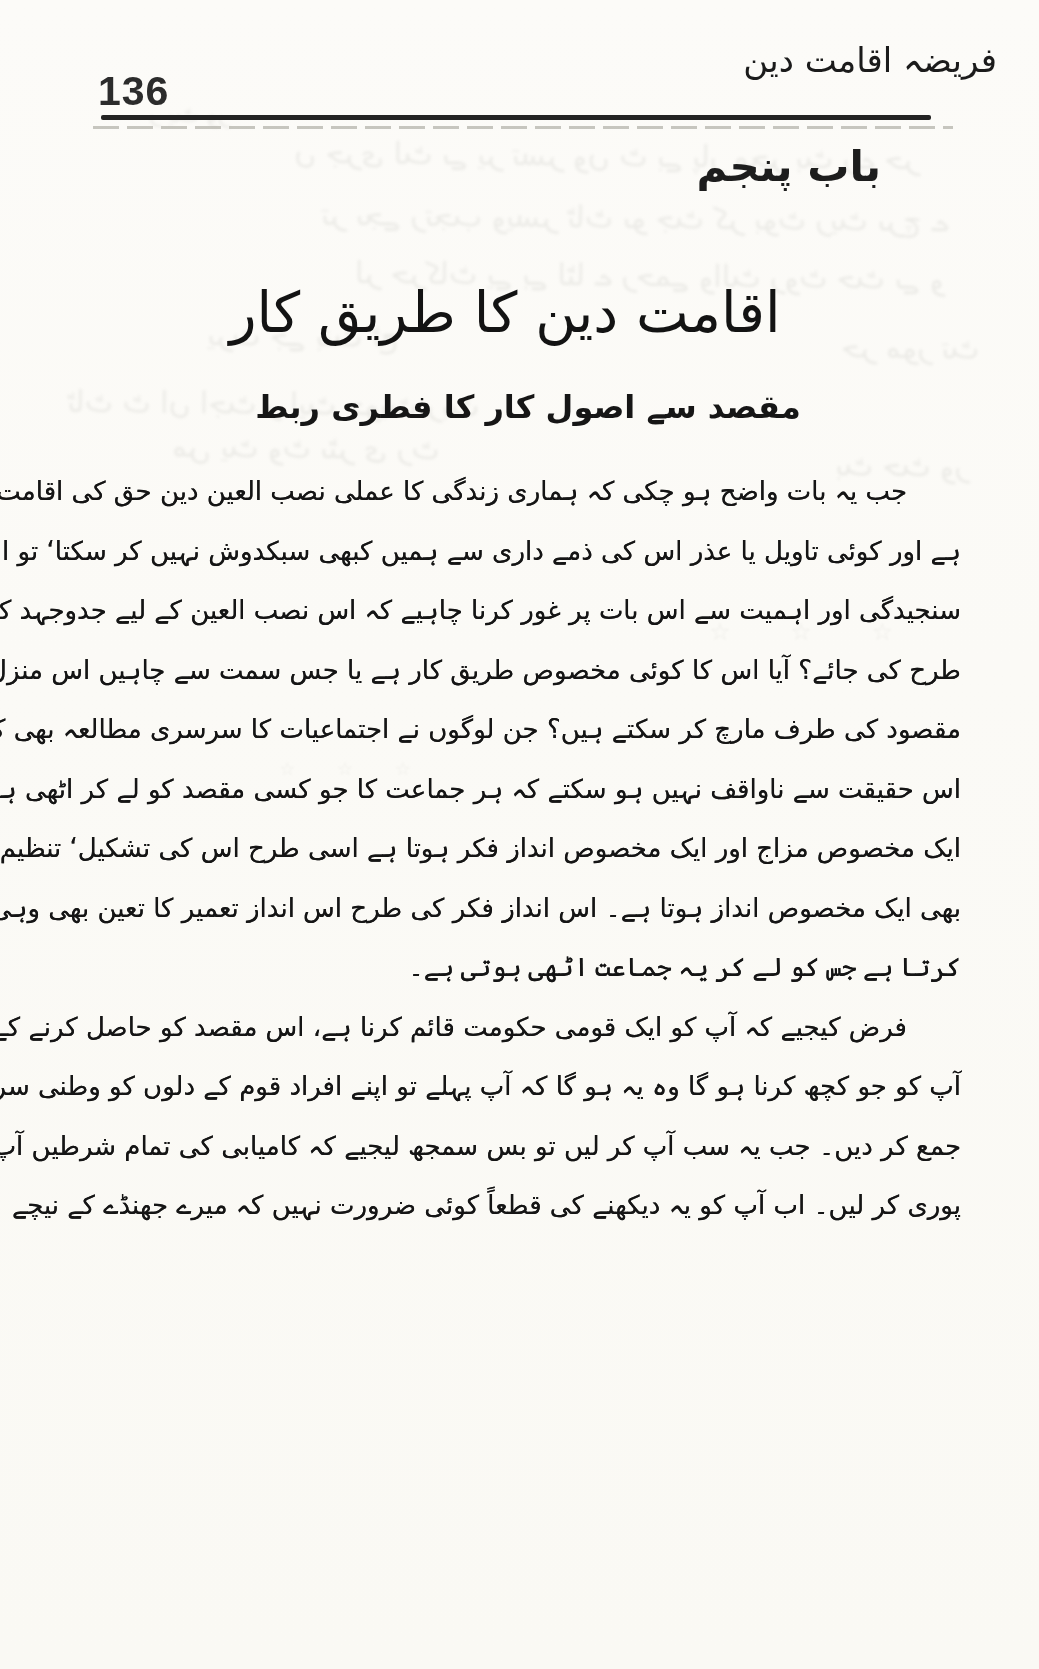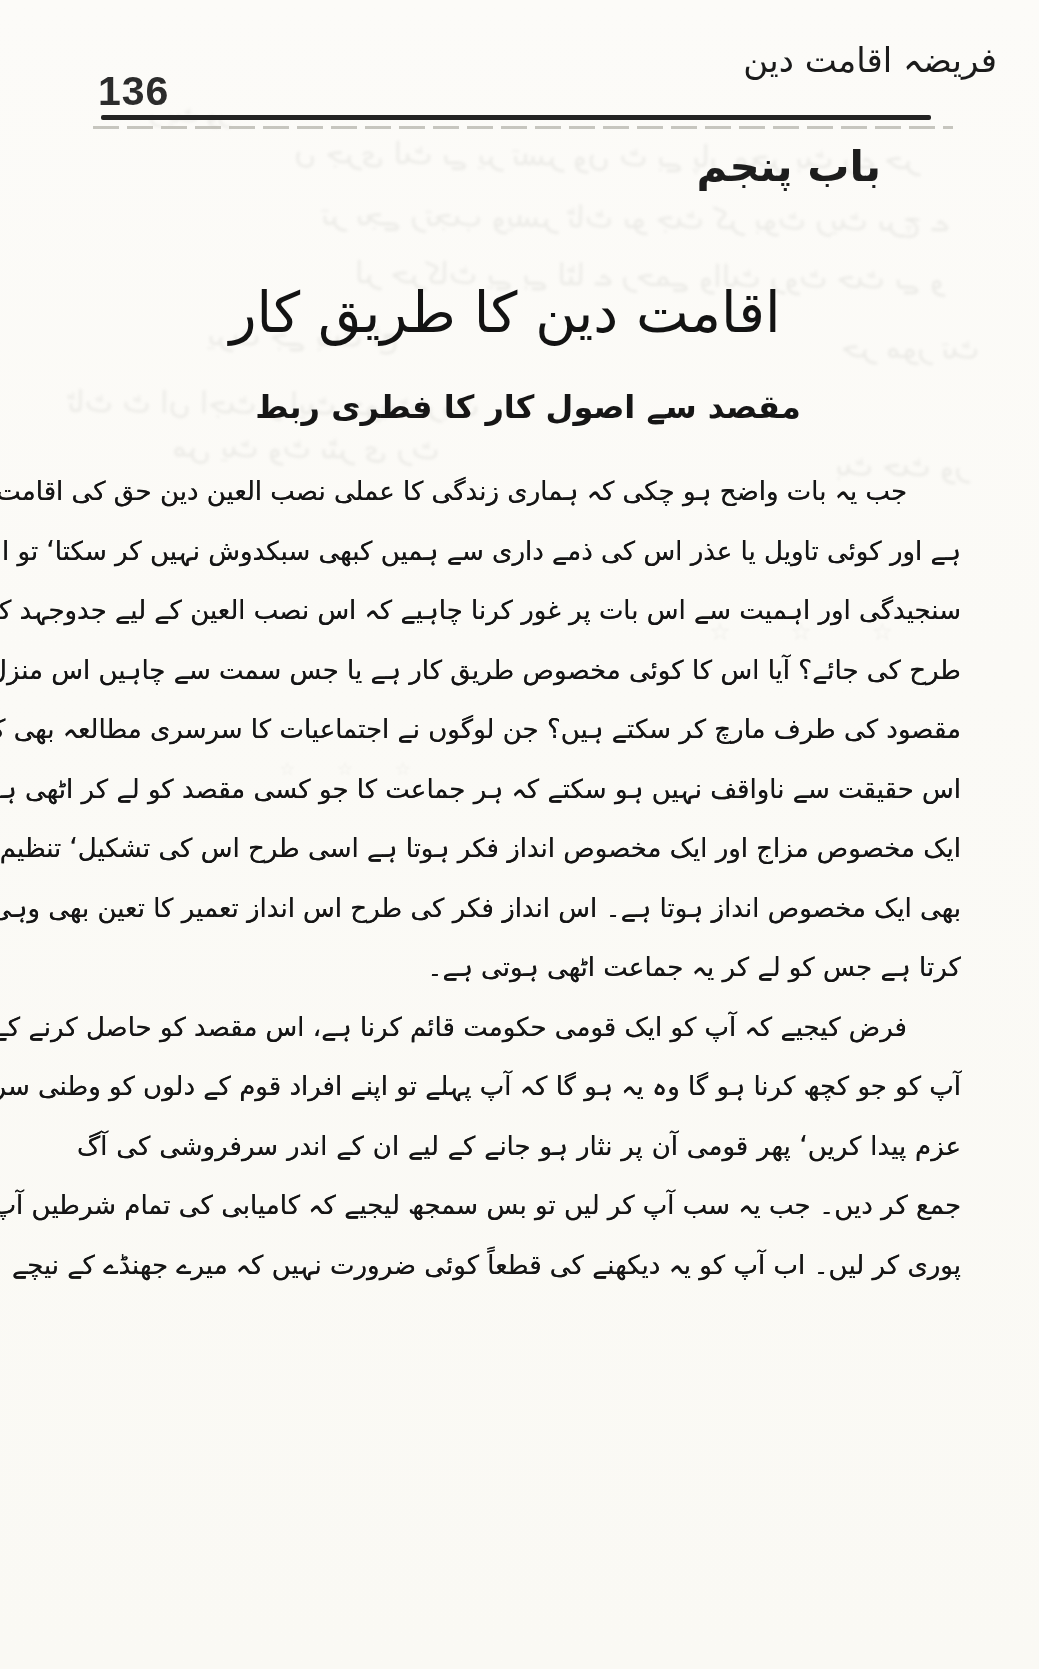--- a/index.html
+++ b/index.html
@@ -132,20 +132,21 @@
     -moz-text-align-last: justify;
     color: #151515;
     text-shadow: 0 0 0.4px #333;
   }
   .line.indent { text-indent: 54px; }
   .line.end {
     text-align: center;
     text-align-last: right;
     -moz-text-align-last: right;
     white-space: normal;
+    font-family: Liberation Serif, serif;
   }
 </style>
 </head>
 <body>
 
 <div class="page">
 
   <div class="ghost-layer" aria-hidden="true">
     <div class="ghost" style="top:138px; right:120px;">ں جری لٹ ںے یر تسر وں ٹ بے پار مجر بٹ رے حر</div>
     <div class="ghost" style="top:200px; right:90px;">تر ںجے رتجب ویسر ٹاٹ ںو جٹ کر بوٹ ریٹ ںرچ ے</div>
@@ -174,18 +175,17 @@
     <div class="line">ہے اور کوئی تاویل یا عذر اس کی ذمے داری سے ہمیں کبھی سبکدوش نہیں کر سکتا‘ تو اب پوری</div>
     <div class="line">سنجیدگی اور اہمیت سے اس بات پر غور کرنا چاہیے کہ اس نصب العین کے لیے جدوجہد کس</div>
     <div class="line">طرح کی جائے؟ آیا اس کا کوئی مخصوص طریق کار ہے یا جس سمت سے چاہیں اس منزل</div>
     <div class="line">مقصود کی طرف مارچ کر سکتے ہیں؟ جن لوگوں نے اجتماعیات کا سرسری مطالعہ بھی کیا ہو گا وہ</div>
     <div class="line">اس حقیقت سے ناواقف نہیں ہو سکتے کہ ہر جماعت کا جو کسی مقصد کو لے کر اٹھی ہو‘ جس طرح</div>
     <div class="line">ایک مخصوص مزاج اور ایک مخصوص انداز فکر ہوتا ہے اسی طرح اس کی تشکیل‘ تنظیم اور تعمیر کا</div>
     <div class="line">بھی ایک مخصوص انداز ہوتا ہے۔ اس انداز فکر کی طرح اس انداز تعمیر کا تعین بھی وہی مقصد</div>
     <div class="line end">کرتا ہے جس کو لے کر یہ جماعت اٹھی ہوتی ہے۔</div>
     <div class="line indent">فرض کیجیے کہ آپ کو ایک قومی حکومت قائم کرنا ہے، اس مقصد کو حاصل کرنے کے لیے</div>
     <div class="line">آپ کو جو کچھ کرنا ہو گا وہ یہ ہو گا کہ آپ پہلے تو اپنے افراد قوم کے دلوں کو وطنی سر بلندی اور</div>
-    <div class="line">عزم پیدا کریں‘ پھر قومی آن پر نثار ہو جانے کے لیے ان کے اندر سرفروشی کی آگ</div>
     <div class="line">جمع کر دیں۔ جب یہ سب آپ کر لیں تو بس سمجھ لیجیے کہ کامیابی کی تمام شرطیں آپ نے</div>
     <div class="line">پوری کر لیں۔ اب آپ کو یہ دیکھنے کی قطعاً کوئی ضرورت نہیں کہ میرے جھنڈے کے نیچے</div>
   </div>
 
 </div>
 
 </body></html>

